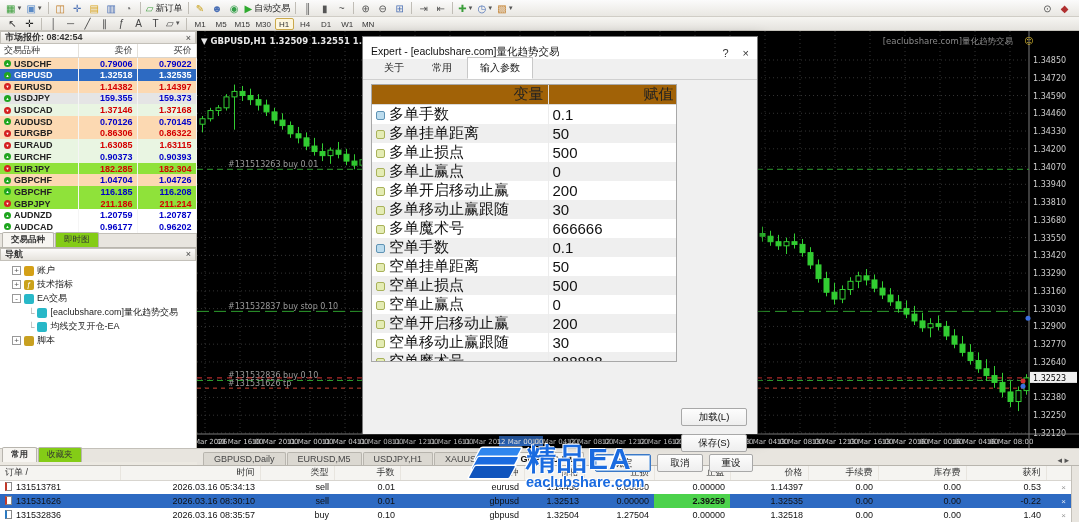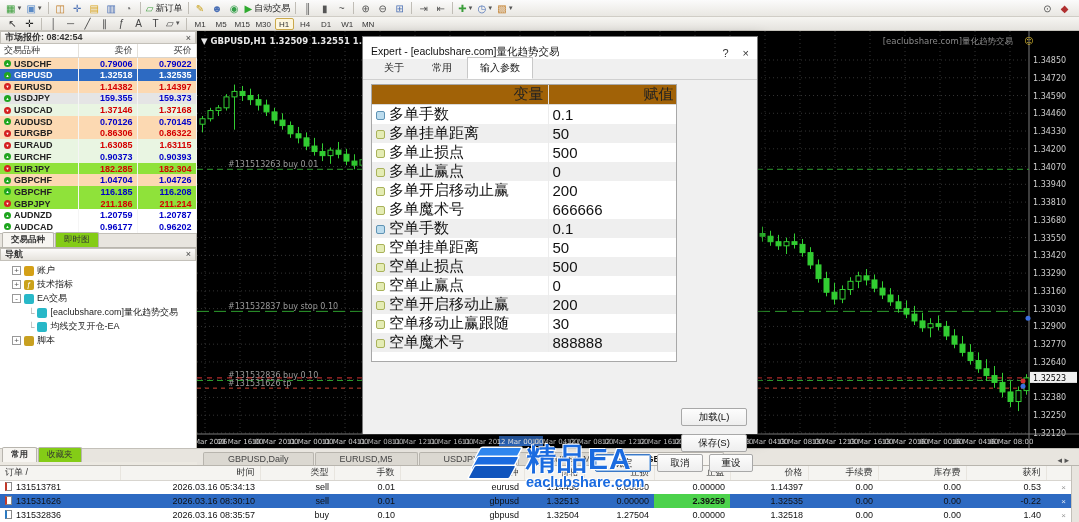--- a/index.html
+++ b/index.html
@@ -54,21 +54,21 @@
     text-align:center; color:#555; background:#fff; flex:none; }
   .tree-icon { width:10px; height:10px; border-radius:2px; flex:none; font-size:8px;
     line-height:10px; text-align:center; color:#fff; }
 
   
   #chart-svg { position:absolute; left:197px; top:31px; }
 
   
   #chart-tabs { position:absolute; left:197px; top:448px; width:882px; height:17px;
     background:#e8e5df; border-top:1px solid #c3c0b9; display:flex; align-items:flex-end; padding-left:6px; }
-  .chart-tab { font-size:9px; color:#444; padding:1px 24px; border:1px solid #b8b5ae;
+  .chart-tab { font-size:9px; color:#444; padding:1px 10px; border:1px solid #b8b5ae;
     border-bottom:none; background:#dbd8d1; border-radius:2px 2px 0 0; margin-right:1px; white-space:nowrap; }
   .chart-tab.active { background:#f7f5f1; font-weight:bold; color:#111; }
   #tab-scroll { margin-left:auto; margin-right:10px; font-size:9px; color:#555; }
   #nav-tabs-bottom { position:absolute; left:0; top:448px; width:197px; height:17px; }
 
   
   #terminal { position:absolute; left:0; top:465px; width:1079px; height:57px;
     background:#fff; border-top:1px solid #b8b5ae; }
   #t-table { width:1071px; border-collapse:collapse; table-layout:fixed; }
   #t-table th { font-size:9px; font-weight:normal; color:#333; text-align:right; height:14px;
@@ -961,20 +961,24 @@
                 <td>500</td>
               </tr>
               <tr class="alt">
                 <td><span class="p-icon p-int"></span>多单止赢点</td>
                 <td>0</td>
               </tr>
               <tr>
                 <td><span class="p-icon p-int"></span>多单开启移动止赢</td>
                 <td>200</td>
               </tr>
+              <tr class="alt">
+                <td><span class="p-icon p-int"></span>多单移动止赢跟随</td>
+                <td>30</td>
+              </tr>
               <tr>
                 <td><span class="p-icon p-int"></span>多单魔术号</td>
                 <td>666666</td>
               </tr>
               <tr class="alt">
                 <td><span class="p-icon p-dbl"></span>空单手数</td>
                 <td>0.1</td>
               </tr>
               <tr>
                 <td><span class="p-icon p-int"></span>空单挂单距离</td>

